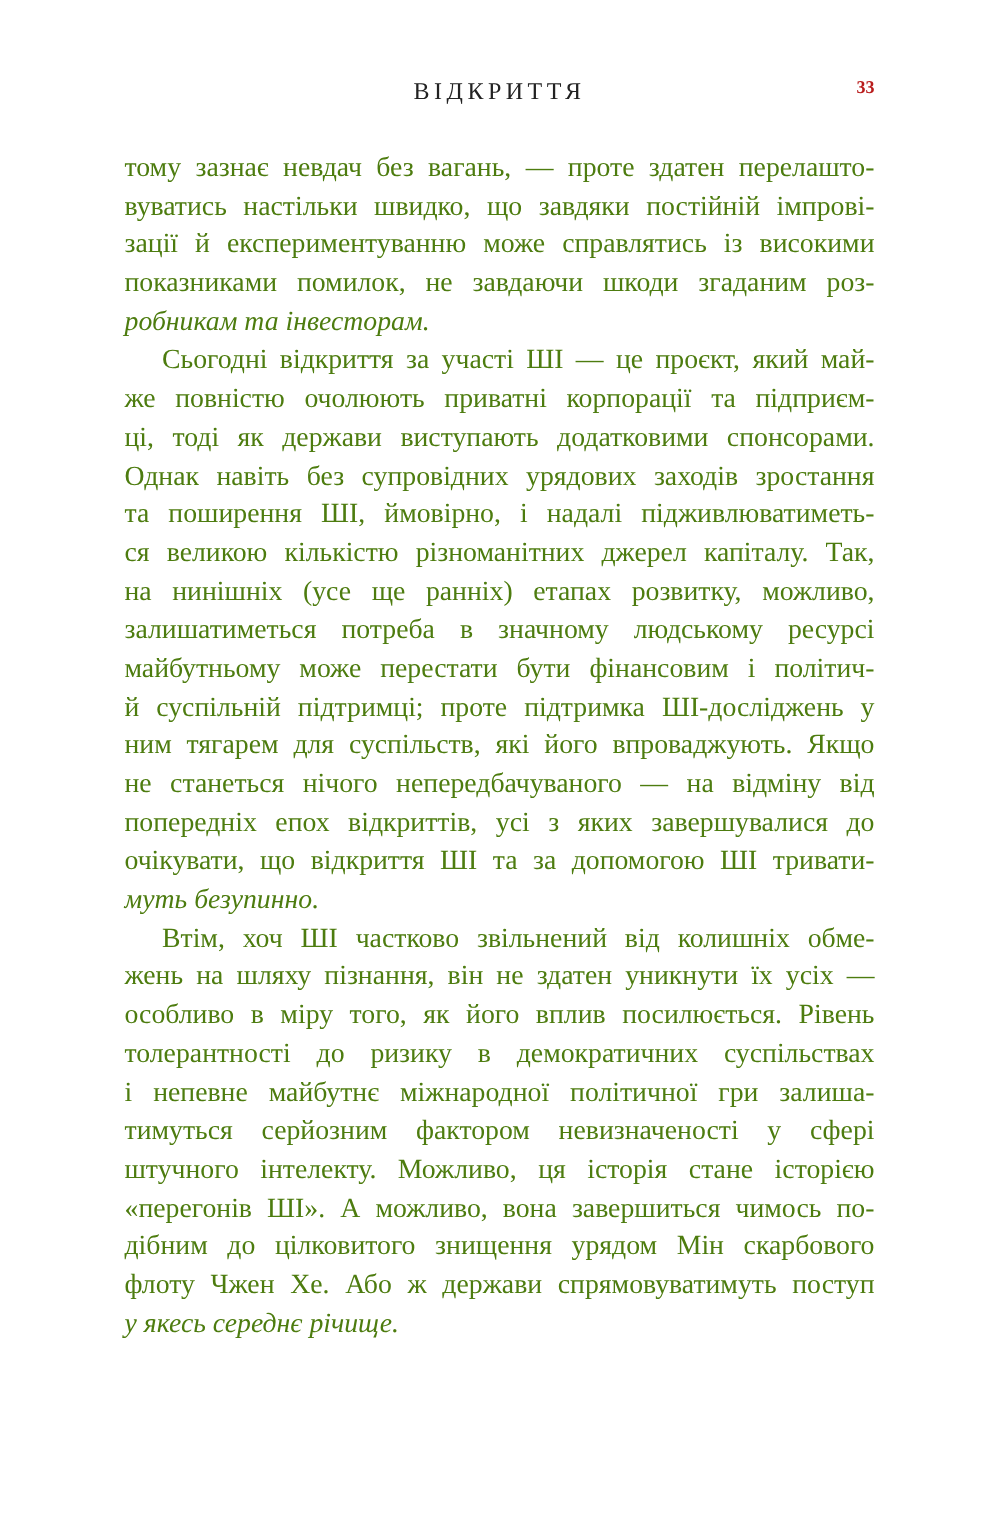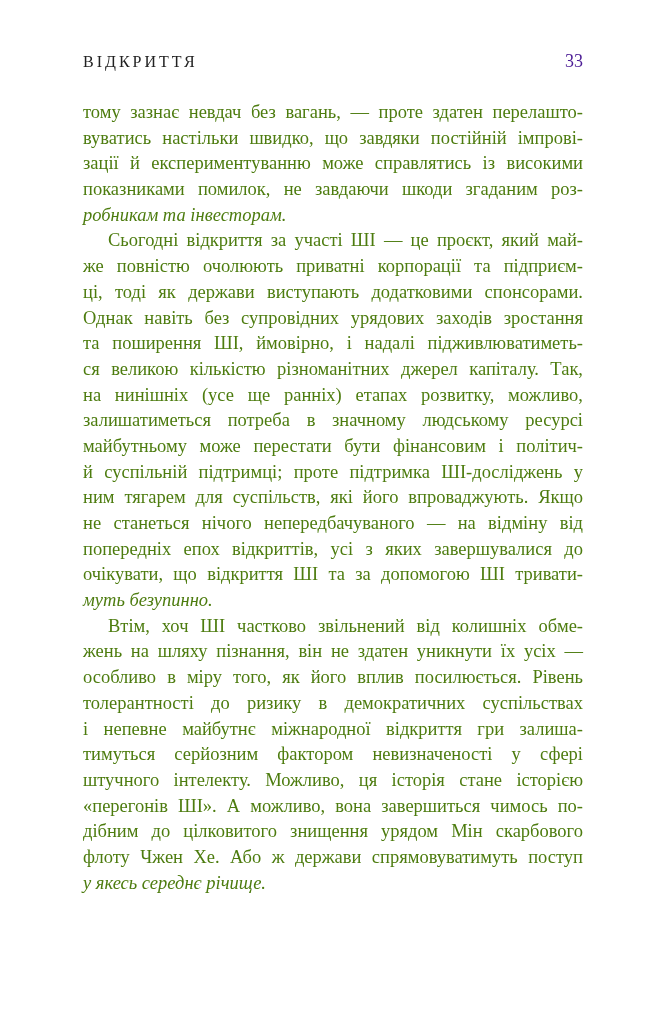--- a/index.html
+++ b/index.html
@@ -25,33 +25,33 @@
     top: 51px;
     left: 83px;
     width: 500px;
     height: 24px;
   }
   .running-title {
     position: absolute;
     left: 0;
     right: 0;
     top: 2px;
-    text-align: left;
+    text-align: center;
     font-size: 16px;
     letter-spacing: 3px;
     color: #222222;
     font-family: Liberation Serif, serif;
   }
   .page-number {
     position: absolute;
     right: 0;
     top: 0;
-    font-size: 18px;
-    font-weight: normal;
-    color: #4c1d95;
+    font-size: 12px;
+    font-weight: bold;
+    color: #b91c1c;
   }
   .text-block {
     position: absolute;
     top: 100px;
     left: 83px;
     width: 500px;
     font-size: 18.5px;
     line-height: 25.7px;
     color: #4d7c0f;
   }
@@ -104,21 +104,21 @@
         <div class="line">не станеться нічого непередбачуваного — на відміну від</div>
         <div class="line">попередніх епох відкриттів, усі з яких завершувалися до</div>
         <div class="line">очікувати, що відкриття ШІ та за допомогою ШІ тривати-</div>
         <div class="line last">муть безупинно.</div>
       </div>
       <div class="paragraph indent">
         <div class="line first">Втім, хоч ШІ частково звільнений від колишніх обме-</div>
         <div class="line">жень на шляху пізнання, він не здатен уникнути їх усіх —</div>
         <div class="line">особливо в міру того, як його вплив посилюється. Рівень</div>
         <div class="line">толерантності до ризику в демократичних суспільствах</div>
-        <div class="line">і непевне майбутнє міжнародної відкриття гри залиша-</div>
+        <div class="line">і непевне майбутнє міжнародної політичної гри залиша-</div>
         <div class="line">тимуться серйозним фактором невизначеності у сфері</div>
         <div class="line">штучного інтелекту. Можливо, ця історія стане історією</div>
         <div class="line">«перегонів ШІ». А можливо, вона завершиться чимось по-</div>
         <div class="line">дібним до цілковитого знищення урядом Мін скарбового</div>
         <div class="line">флоту Чжен Хе. Або ж держави спрямовуватимуть поступ</div>
         <div class="line last">у якесь середнє річище.</div>
       </div>
     </main>
 </div>
 

